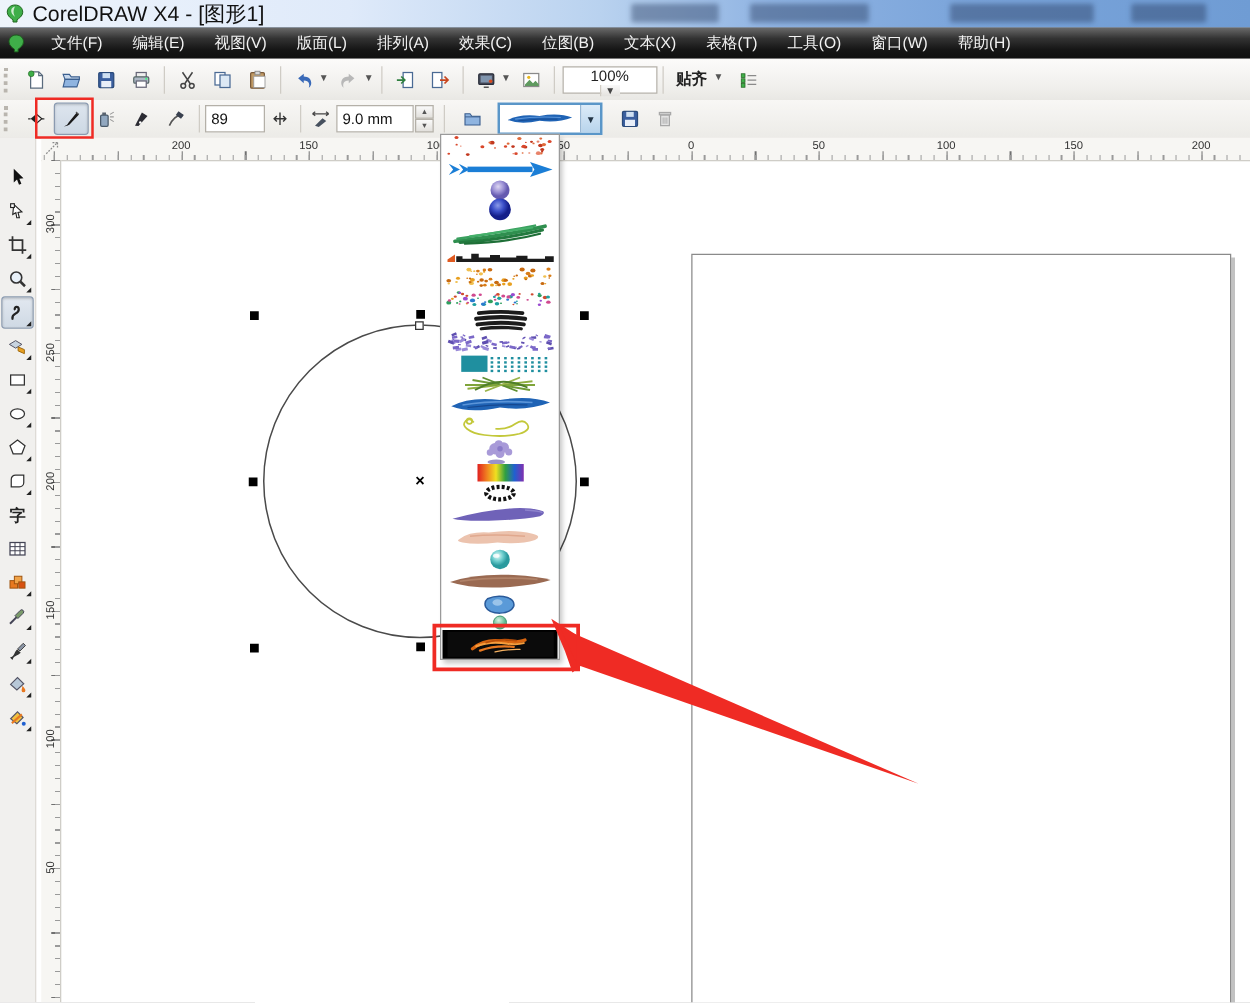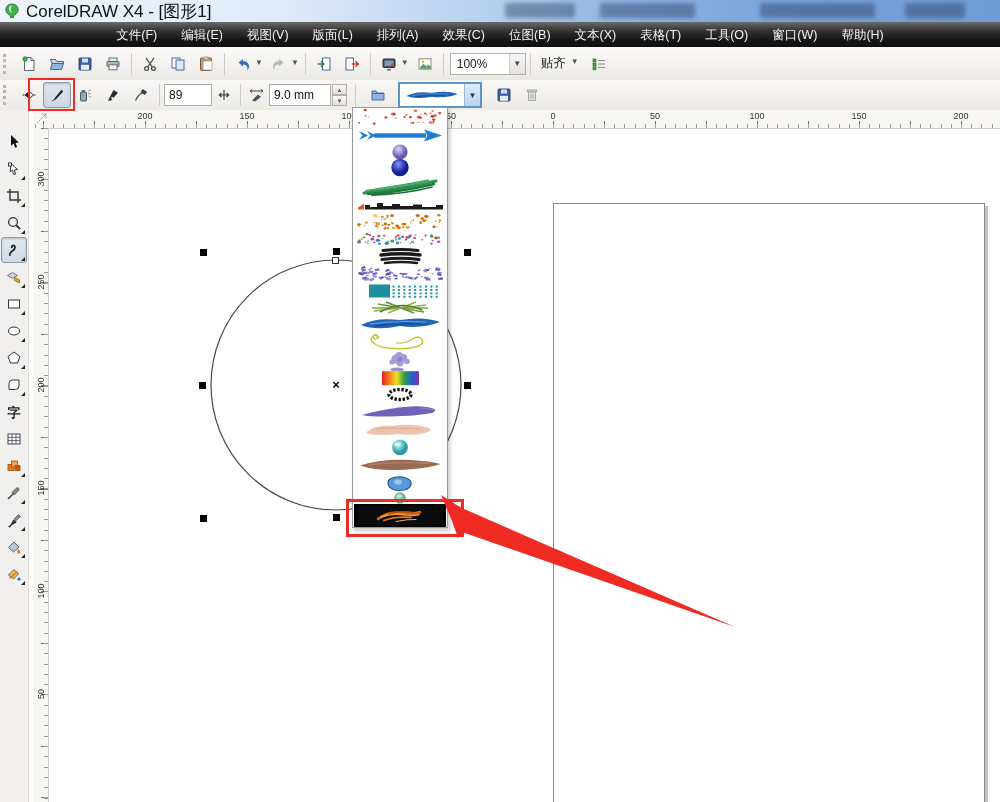--- a/index.html
+++ b/index.html
@@ -8,21 +8,21 @@
   
   .titlebar{position:absolute;left:0;top:0;width:1000px;height:22px;
     background:linear-gradient(90deg,#eef4fb 0%,#dfeafa 28%,#b9d2ef 48%,#8fb3e2 62%,#7aa4da 78%,#6f9cd4 100%);
     border-bottom:1px solid #5a7aa0;display:flex;align-items:center;}
   .tb-block{position:absolute;top:3px;height:15px;background:rgba(35,55,90,.42);filter:blur(2px);border-radius:2px;}
   .win-icon{width:16px;height:16px;margin:0 6px 0 4px;z-index:2;}
   .win-title{font-size:17px;color:#111;z-index:2;white-space:nowrap;}
   
   .menubar{position:absolute;left:0;top:22px;width:1000px;height:25px;
     background:linear-gradient(#6b6b6b 0%,#333 35%,#161616 70%,#101010 100%);
-    display:flex;align-items:center;color:#f2f2f2;font-size:12.5px;flex-direction:column;}
+    display:flex;align-items:center;color:#f2f2f2;font-size:12.5px;}
   .menubar .doc-icon{width:16px;height:16px;margin:0 8px 0 5px;}
   .menu-item{padding:3px 12px;cursor:default;border-radius:2px;white-space:nowrap;}
   
   .stdbar{position:absolute;left:0;top:47px;width:1000px;height:33px;
     background:linear-gradient(#fcfbfa,#f0efec 70%,#e9e8e4);border-bottom:1px solid #d8d5cf;
     display:flex;align-items:center;}
   .propbar{position:absolute;left:0;top:80px;width:1000px;height:30px;
     background:linear-gradient(#f8f7f5,#ecebe7);border-bottom:1px solid #d8d5cf;
     display:flex;align-items:center;}
   .grip{width:4px;height:20px;border-left:3px dotted #b9b5ae;margin:0 5px 0 3px;cursor:move;}
@@ -30,21 +30,21 @@
   .tbtn.pressed{border:1px solid #8a9ab0;background:linear-gradient(#dde5ee,#cdd8e4);box-shadow:inset 0 1px 2px rgba(0,0,0,.18);}
   .tbtn svg{width:16px;height:16px;}
   .dd-arrow{font-size:8px;color:#555;margin:7px 2px 0 -2px;align-self:flex-start;}
   .sep{width:1px;height:22px;background:#cfccc5;margin:0 4px;}
   .combo{height:20px;background:#fff;border:1px solid #b4b0a8;display:flex;align-items:center;font-size:12px;color:#222;}
   .combo .cval{padding:0 6px;flex:1;}
   .combo .carr{width:15px;height:100%;display:flex;align-items:center;justify-content:center;font-size:8px;color:#444;border-left:1px solid #d0ccc4;background:linear-gradient(#f8f8f8,#e4e2de);}
   .numfield{height:20px;background:#fff;border:1px solid #b4b0a8;font-size:12px;color:#111;padding:0 4px;font-family:"Liberation Sans",sans-serif;}
   .spinner{display:flex;flex-direction:column;width:15px;height:22px;margin-left:1px;}
   .spinner span{flex:1;border:1px solid #b4b0a8;background:linear-gradient(#fafafa,#e2e0dc);font-size:6px;color:#555;display:flex;align-items:center;justify-content:center;}
-  .snap-wrap{display:flex;align-items:flex-end;font-size:12.5px;color:#222;padding:0 6px;}
+  .snap-wrap{display:flex;align-items:flex-end;font-size:12.5px;color:#222;padding:0 6px;font-weight:bold;}
   .stroke-combo{height:22px;border:2px solid #5a96c8;background:#fff;display:flex;align-items:stretch;margin-left:6px;}
   .stroke-combo .prev{width:64px;display:flex;align-items:center;justify-content:center;}
   .stroke-combo .carr{width:15px;display:flex;align-items:center;justify-content:center;font-size:8px;color:#234;background:linear-gradient(#dcebf8,#b8d4ec);border-left:1px solid #9ab8d4;}
   
   .hruler{position:absolute;left:33px;top:110px;width:967px;height:18px;background:#f7f6f3;border-bottom:1px solid #cfcdc7;
     background-image:repeating-linear-gradient(to right,#9a9a9a 0 1px,transparent 1px 10.2px),repeating-linear-gradient(to right,#707070 0 1px,transparent 1px 51px);
     background-size:100% 4px,100% 7px;background-repeat:repeat-x;background-position:10px bottom,10px bottom;}
   .hruler .rlabel{position:absolute;top:1px;transform:translateX(-50%);font-size:9px;color:#333;}
   .vruler{position:absolute;left:33px;top:128px;width:15px;height:674px;background:#f7f6f3;border-right:1px solid #cfcdc7;
     background-image:repeating-linear-gradient(to bottom,#9a9a9a 0 1px,transparent 1px 10.3px),repeating-linear-gradient(to bottom,#707070 0 1px,transparent 1px 51.5px);
@@ -198,21 +198,21 @@
         <span class="dd-arrow">▼</span>
         <div class="tbtn">
           <svg viewBox="0 0 16 16" width="16" height="16">
             <rect x="2" y="2.8" width="12" height="10.4" fill="#fff" stroke="#8a8a8a"></rect>
             <path d="M3 11.5 l3.6-3.8 2.8 2.8 2-2 2.6 2.8 v1.5 H3 z" fill="#5f9a5f"></path>
             <circle cx="6" cy="5.8" r="1.3" fill="#e8b820"></circle>
           </svg>
         </div>
         <div class="sep"></div>
       </div>
-    <div class="combo" style="width:74px;margin-left:2px;">
+    <div class="combo" style="width:74px;margin-left:2px;flex-direction:column;">
       <span class="cval">100%</span>
       <span class="carr">▼</span>
     </div>
     <div class="sep"></div>
     <div class="snap-wrap">
       <span>贴齐</span>
       <span class="dd-arrow" style="margin:2px 0 0 5px;">▼</span>
     </div>
     <div class="tbtn">
       <svg viewBox="0 0 16 16">

